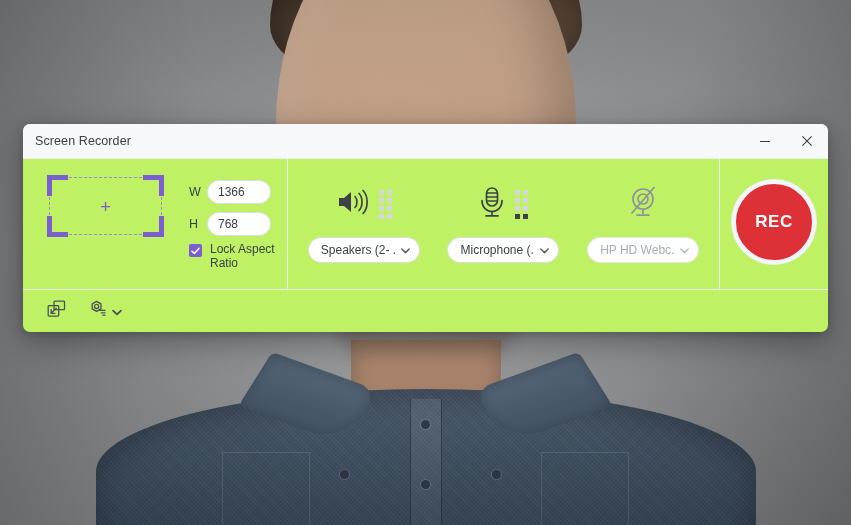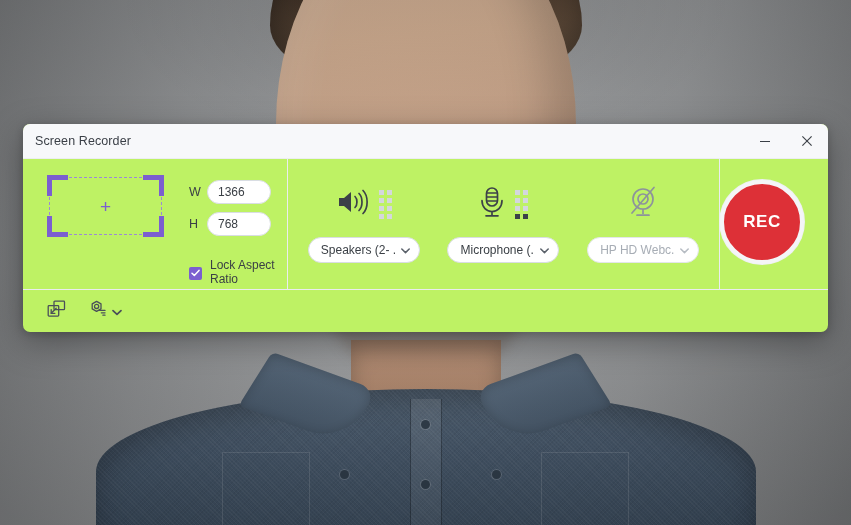--- a/index.html
+++ b/index.html
@@ -306,22 +306,22 @@
     background: #fff;
     font-family: "Liberation Sans", sans-serif;
     font-size: 12px;
     color: #3b4046;
     padding: 0 10px;
     outline: none;
   }
 
   .lock-row {
     display: flex;
-    align-items: center;
-    margin-top: 20px;
+    align-items: flex-start;
+    margin-top: 4px;
   }
   .checkbox {
     width: 13px; height: 13px;
     flex: 0 0 auto;
     margin-top: 2px;
     border-radius: 2px;
     background: #7b5fd0;
     display: flex;
     align-items: center;
     justify-content: center;
@@ -377,20 +377,21 @@
     border-color: #e3e6ea;
     cursor: default;
   }
   .dev-pill.disabled .chev { color: #b6bcc3; }
 
   .pane-rec {
     width: 108px;
     flex: 0 0 auto;
     display: flex;
     align-items: flex-start;
+    justify-content: center;
     padding-top: 21px;
   }
   .rec-btn {
     width: 76px; height: 76px;
     border-radius: 50%;
     background: #dd3037;
     color: #ffffff;
     font-size: 17px;
     font-weight: bold;
     letter-spacing: 0.6px;

